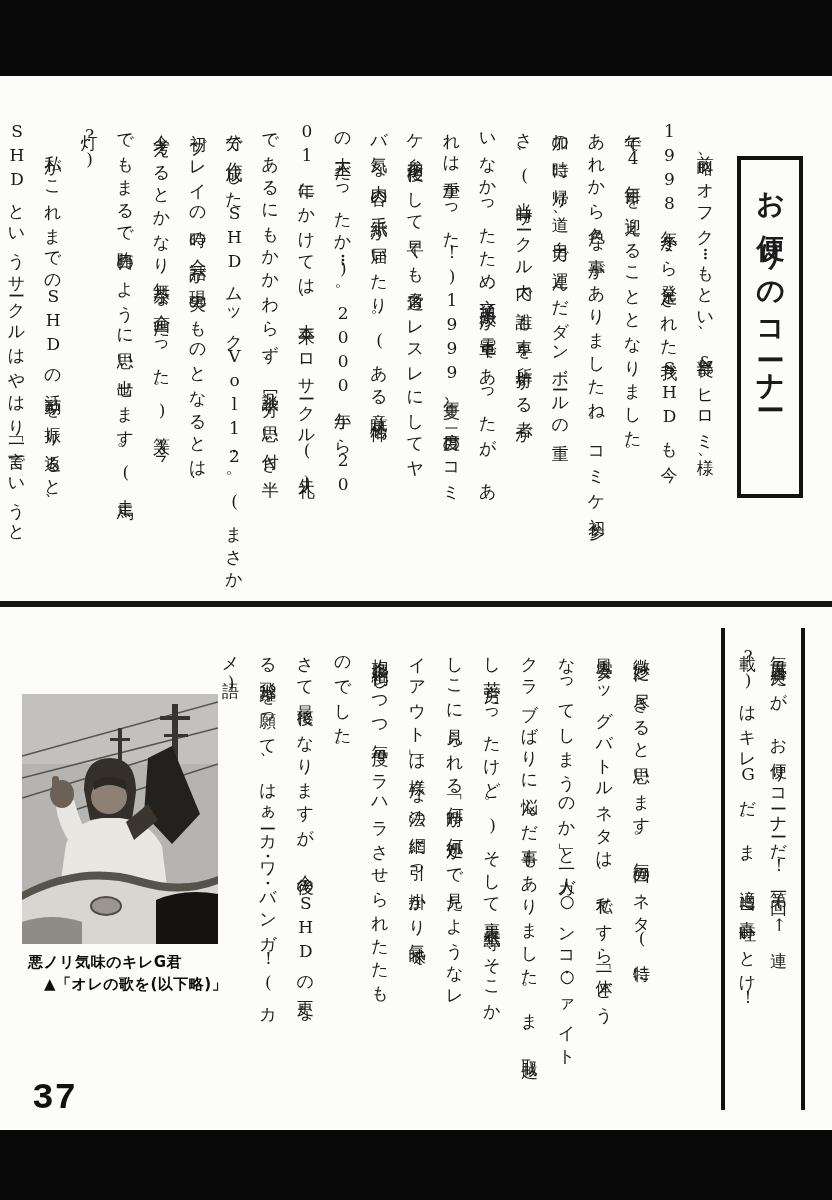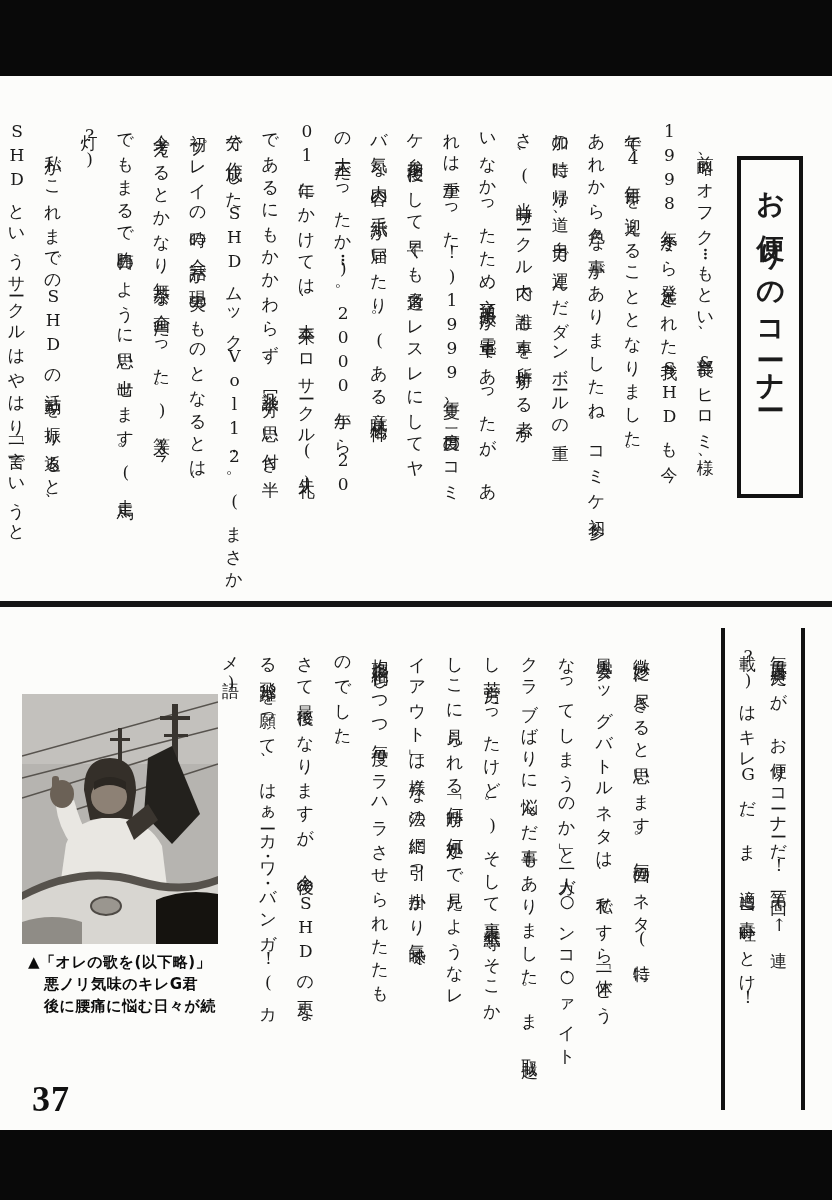--- a/index.html
+++ b/index.html
@@ -55,21 +55,21 @@
   .caption{
     position:absolute; left:28px; top:952px; width:204px;
     font-family:"DejaVu Sans","Liberation Sans",sans-serif;
     font-weight:bold; font-size:15px; line-height:1.45;
     letter-spacing:0.5px; color:#0c0c0c;
   }
   .cap-line:not(:first-child){padding-left:16px;}
 
   .page-number{
     position:absolute; left:32px; top:1078px;
-    font-family:Liberation Serif, serif;
+    font-family:Liberation Mono, monospace;
     font-weight:800; font-size:36px; letter-spacing:1px; color:#111;
   }
 </style>
 </head>
 <body>
 
 <div class="page">
 
   <div class="bar top-bar"></div>
 
@@ -160,22 +160,21 @@
       <path d="M0,202 Q50,168 110,186 Q160,198 196,184 L196,250 L0,250 Z" fill="#d8d6d1"></path>
       <path d="M0,198 Q60,166 120,184 Q162,196 196,182 L196,190 Q160,204 118,192 Q60,174 0,206 Z" fill="#56524c"></path>
       <ellipse cx="84" cy="212" rx="15" ry="9" fill="#9a968f" stroke="#4e4a45" stroke-width="2"></ellipse>
 
       <path d="M134,206 Q162,194 196,200 L196,250 L134,250 Z" fill="#15130f"></path>
       <path d="M0,228 Q30,218 60,228 L60,250 L0,250 Z" fill="#8f8c86"></path>
     </svg>
   </figure>
 
   <div class="caption">
+      <div class="cap-line">悪ノリ気味のキレG君</div>
       <div class="cap-line">▲「オレの歌を(以下略)」</div>
-      <div class="cap-line">悪ノリ気味のキレG君</div>
-      <div class="cap-line">後に腰痛に悩む日々が続</div>
     </div>
 
   <div class="page-number">37</div>
 
   <div class="bar bottom-bar"></div>
 
 </div>
 
 </body></html>

